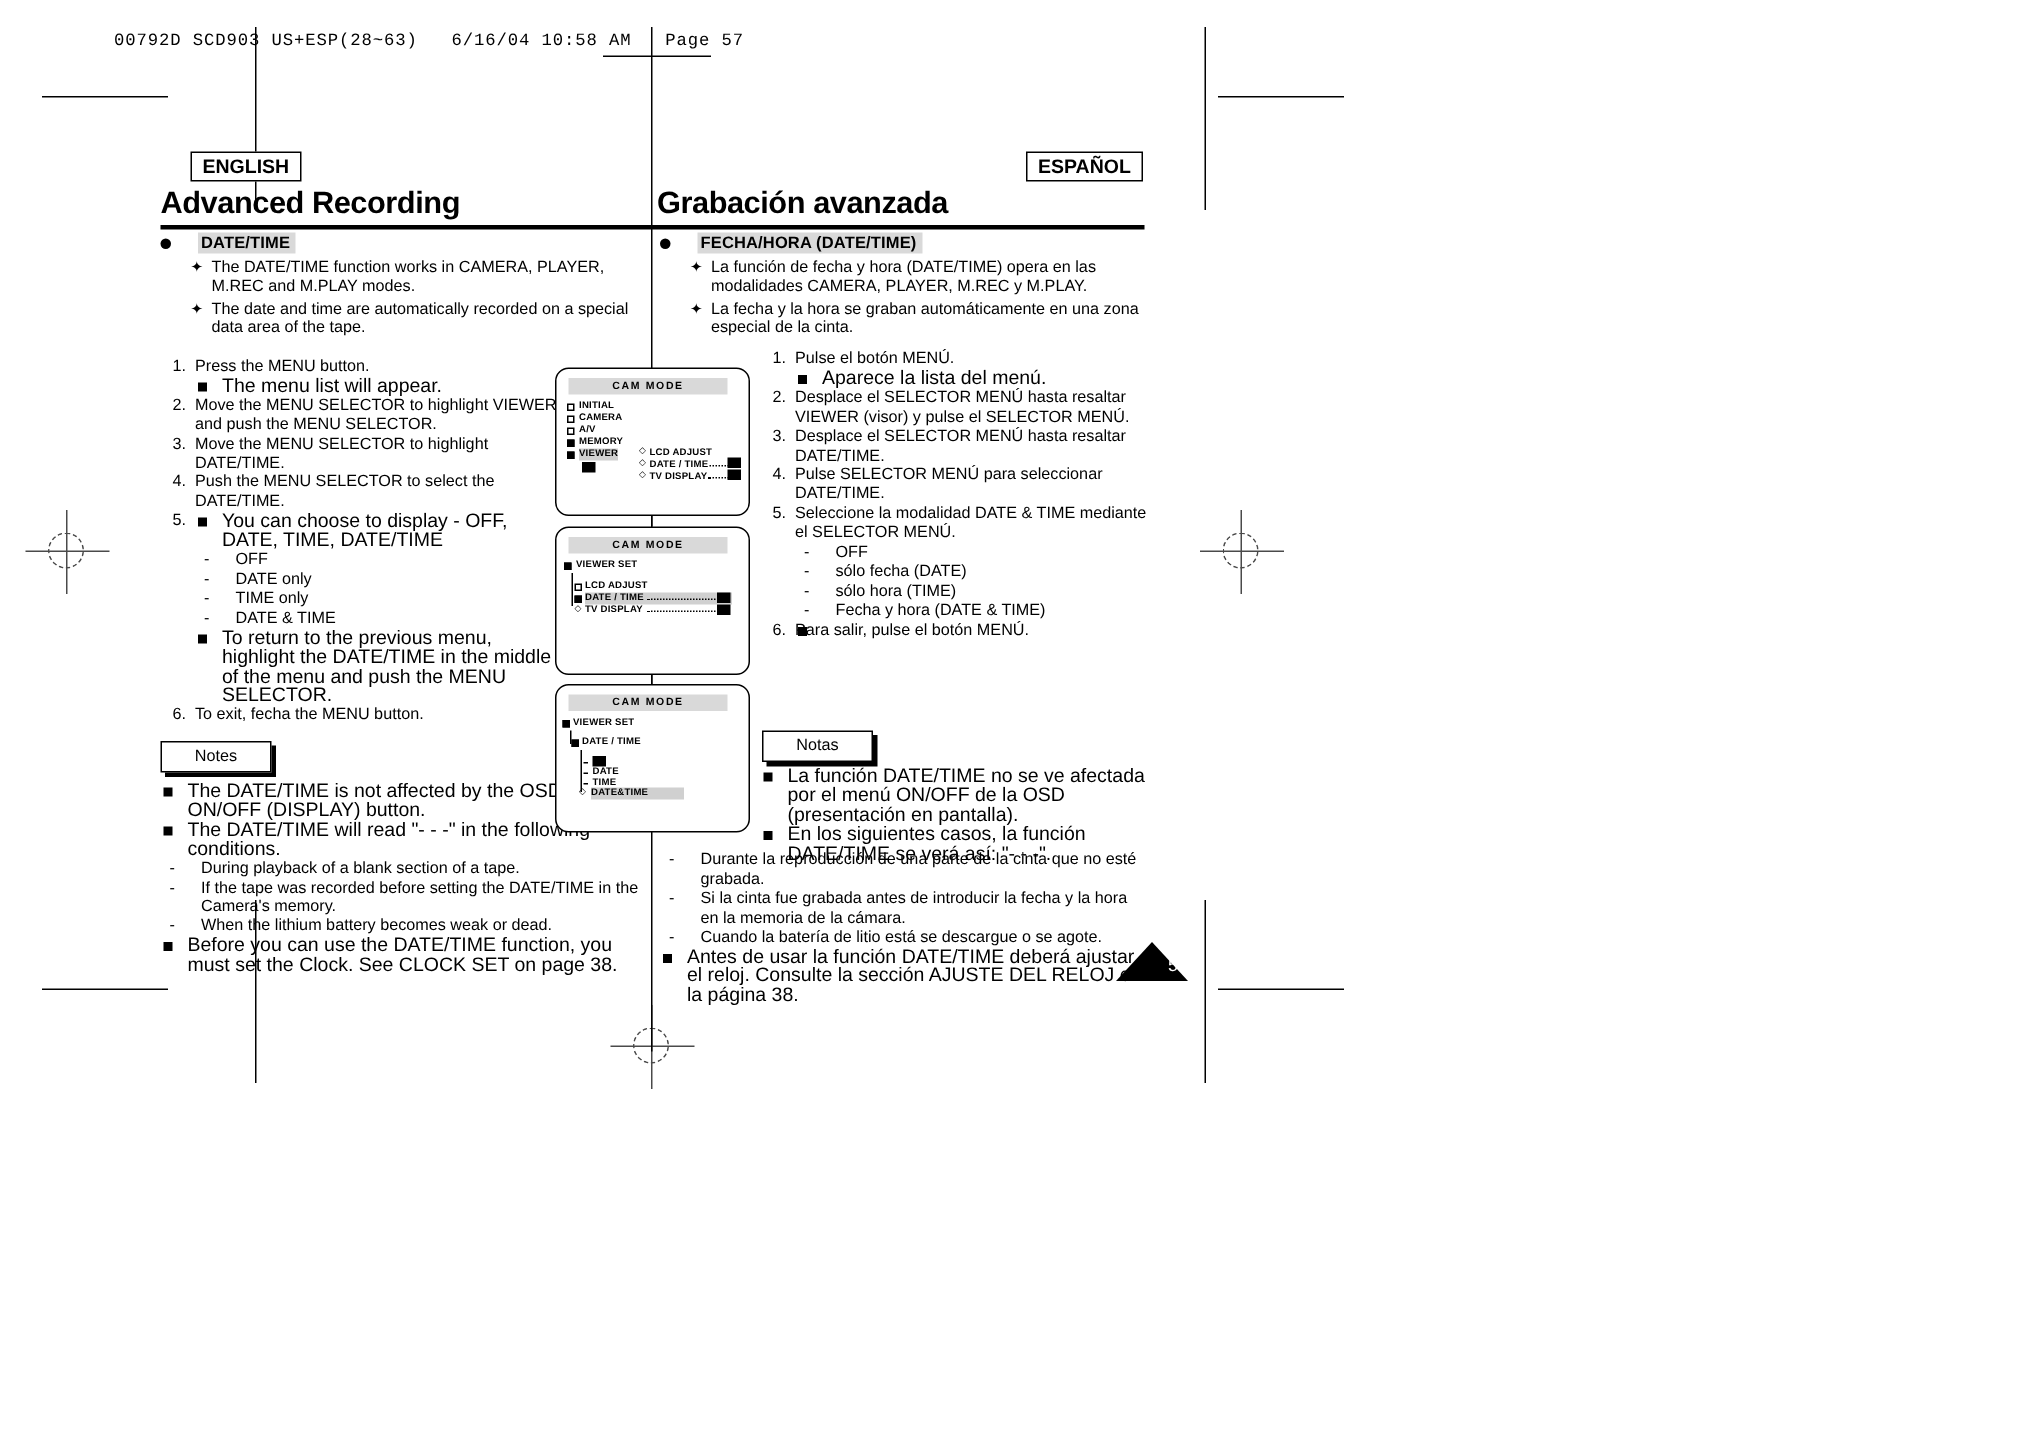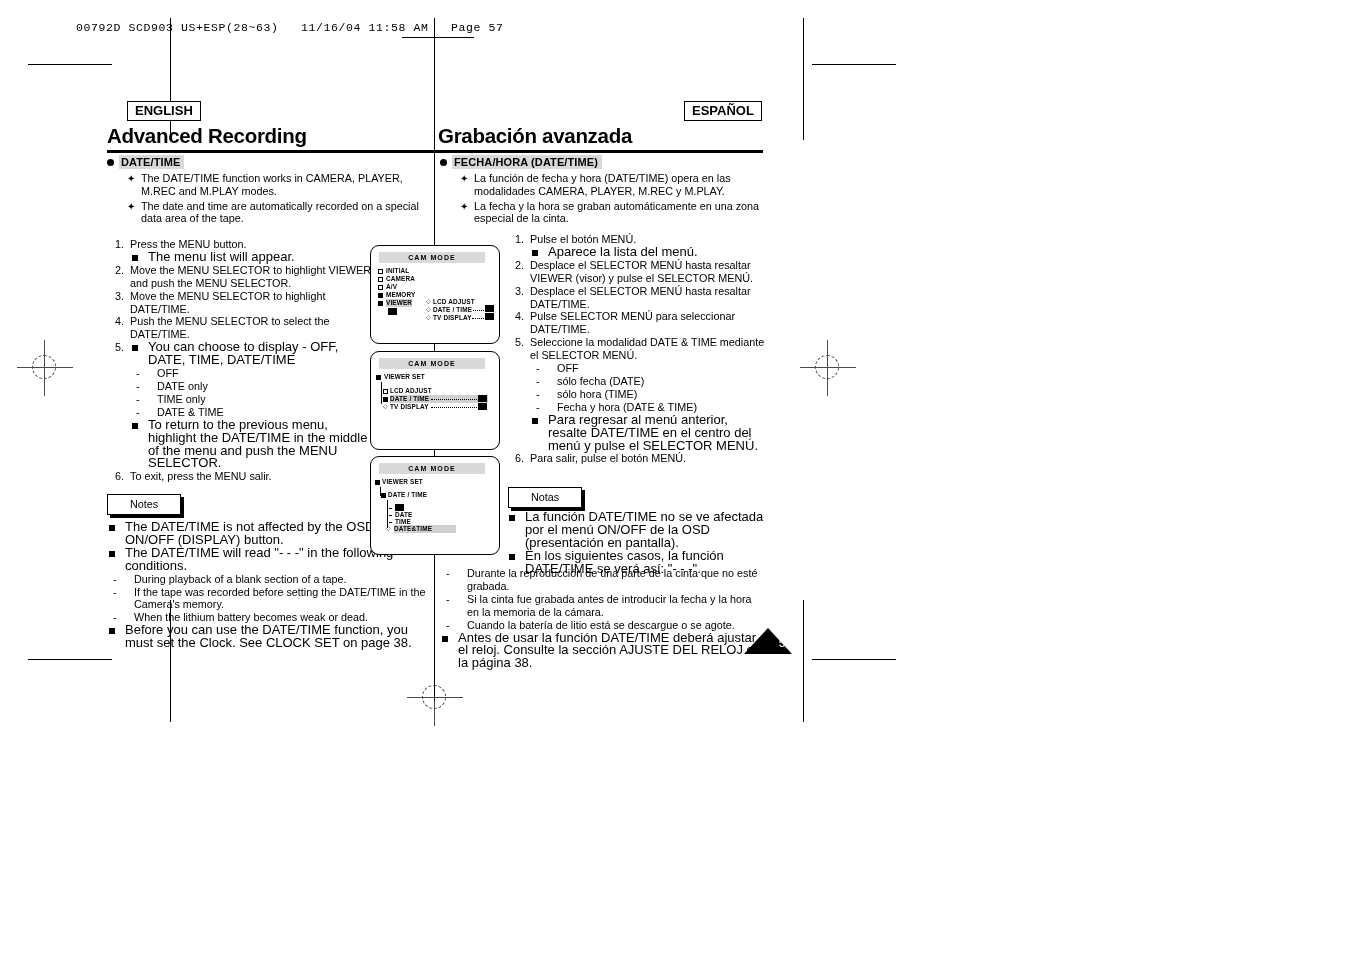--- a/index.html
+++ b/index.html
@@ -101,21 +101,21 @@
   }
 
   
   .col { position: absolute; }
   .bullet-head {
     position: relative;
     font-weight: bold;
     font-size: 11px;
     letter-spacing: 0.1px;
     margin: 0;
-    padding-left: 12px;
+    padding-left: 25px;
   }
   .bullet-head .dot {
     position: absolute;
     left: 0px; top: 3px;
     width: 7px; height: 7px;
     border-radius: 50%;
     background: #000;
   }
   .bullet-head .hl {
     background: #d9d9d9;
@@ -317,21 +317,21 @@
     <div class="rv"></div>
       <div class="rh"></div>
       <div class="rc"></div>
   </div>
   <div class="regmark" style="left:407px; top:670px;">
     <div class="rv"></div>
       <div class="rh"></div>
       <div class="rc"></div>
   </div>
 
-  <div class="slug">00792D SCD903 US+ESP(28~63)   11/16/04 11:58 AM   Page 57</div>
+  <div class="slug">00792D SCD903 US+ESP(28~63)   6/16/04 10:58 AM   Page 57</div>
   <div class="slug-underline"></div>
 
   <div class="coldiv"></div>
 
   <div class="langtag" id="lang-en">ENGLISH</div>
   <div class="langtag" id="lang-es">ESPAÑOL</div>
 
   <div class="sectitle" id="title-en">Advanced Recording</div>
   <div class="sectitle" id="title-es">Grabación avanzada</div>
   <div class="titlerule"></div>
@@ -358,21 +358,21 @@
         <li><span class="num">5.</span><ul class="sqlist">
             <li><span class="sq"></span><span>You can choose to display - OFF, DATE, TIME, DATE/TIME</span></li>
             <ul class="dashlist">
               <li><span class="dsh">-</span><span>OFF</span></li>
               <li><span class="dsh">-</span><span>DATE only</span></li>
               <li><span class="dsh">-</span><span>TIME only</span></li>
               <li><span class="dsh">-</span><span>DATE &amp; TIME</span></li>
             </ul>
             <li><span class="sq"></span><span>To return to the previous menu, highlight the DATE/TIME in the middle of the menu and push the MENU SELECTOR.</span></li>
           </ul></li>
-        <li><span class="num">6.</span><span>To exit, press the MENU salir.</span></li>
+        <li><span class="num">6.</span><span>To exit, fecha the MENU button.</span></li>
       </ol>
   </div>
 
   <div class="notesbox" style="left:107px; top:494px;">
     <span>Notes</span>
   </div>
 
   <div class="col" style="left:107px; top:521px; width:320px;">
     <ul class="sqlist" id="en-notes">
         <li><span class="sq"></span><span>The DATE/TIME is not affected by the OSD ON/OFF (DISPLAY) button.</span></li>
@@ -405,21 +405,21 @@
         <li><span class="num">2.</span><span>Desplace el SELECTOR MENÚ hasta resaltar VIEWER (visor) y pulse el SELECTOR MENÚ.</span></li>
         <li><span class="num">3.</span><span>Desplace el SELECTOR MENÚ hasta resaltar DATE/TIME.</span></li>
         <li><span class="num">4.</span><span>Pulse SELECTOR MENÚ para seleccionar DATE/TIME.</span></li>
         <li><span class="num">5.</span><span>Seleccione la modalidad DATE &amp; TIME mediante el SELECTOR MENÚ.</span><ul class="sqlist">
             <ul class="dashlist">
               <li><span class="dsh">-</span><span>OFF</span></li>
               <li><span class="dsh">-</span><span>sólo fecha (DATE)</span></li>
               <li><span class="dsh">-</span><span>sólo hora (TIME)</span></li>
               <li><span class="dsh">-</span><span>Fecha y hora (DATE &amp; TIME)</span></li>
             </ul>
-            <li><span class="sq"></span><span>Para regresar al menú anterior, resalte DATE/TIME en el centro del menú y pulse el SELECTOR MENÚ.</span></li>
+            <li><span class="sq"></span></li>
           </ul></li>
         <li><span class="num">6.</span><span>Para salir, pulse el botón MENÚ.</span></li>
       </ol>
   </div>
 
   <div class="notesbox" style="left:508px; top:487px;">
     <span>Notas</span>
   </div>
 
   <div class="col" style="left:507px; top:511px; width:258px;">

